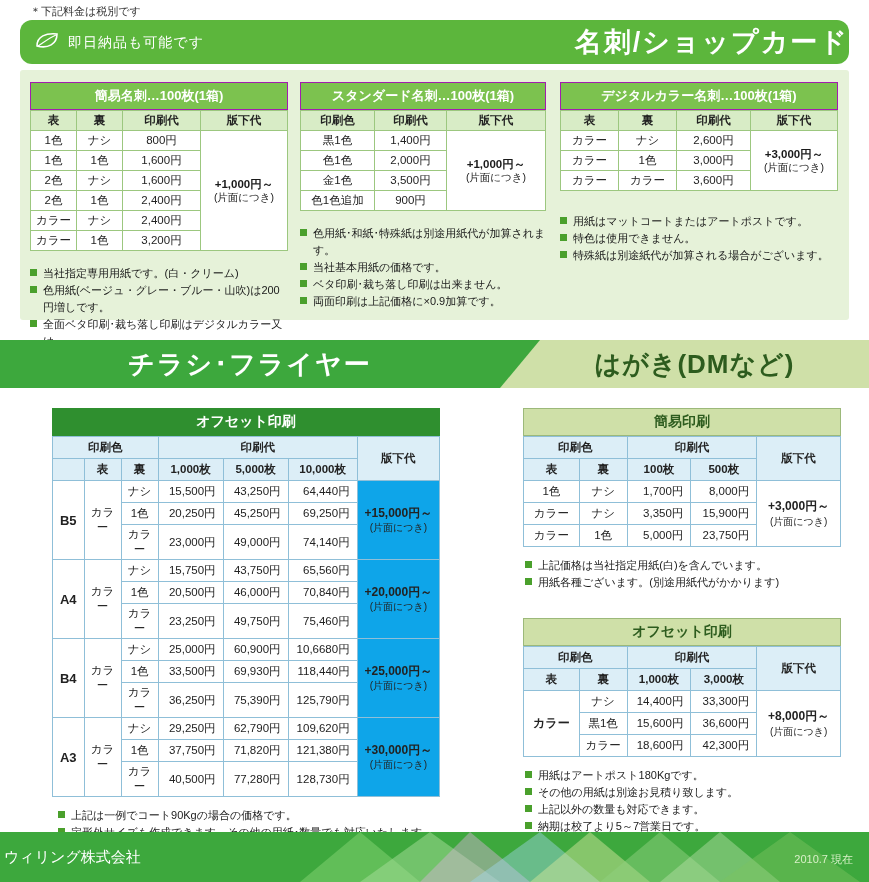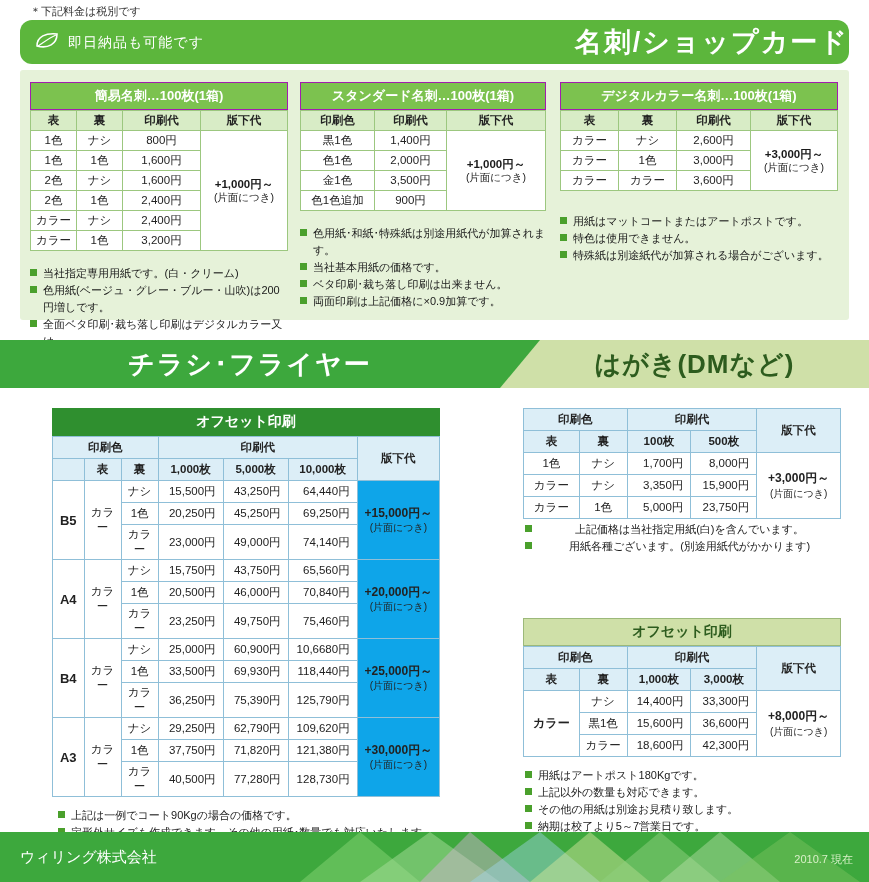--- a/index.html
+++ b/index.html
@@ -108,21 +108,21 @@
   table.hagaki td.num { text-align:right; padding-right:7px; }
   table.hagaki td.memo { font-weight:bold; font-size:12px; line-height:1.3; }
   table.hagaki td.memo .small { font-size:10px; font-weight:normal; display:block; }
   table.hagaki td.rowlabel { font-weight:bold; font-size:12px; }
 
   
   .footer {
     position:absolute; left:0; top:832px; width:869px; height:50px;
     background:#3da83d; overflow:hidden;
   }
-  .footer .company { position:absolute; left:20px; top:16px; color:#fff; font-size:15px; }
+  .footer .company { position:absolute; left:4px; top:16px; color:#fff; font-size:15px; }
   .footer .date { position:absolute; right:16px; top:20px; color:#d9f0c8; font-size:11px; }
 </style>
 </head>
 <body>
 
 <div class="note-top">＊下記料金は税別です</div>
 
 <div class="sec1">
   <svg class="leaf" viewBox="0 0 22 18">
     <path d="M1 14 C1 4 10 1 21 2 C21 12 12 17 1 14 Z" fill="none" stroke="#ffffff" stroke-width="1.6"></path>
@@ -396,20 +396,21 @@
     </table>
   <div class="bullets" style="margin-top:10px; margin-left:6px;">
     <div>上記は一例でコート90Kgの場合の価格です。</div>
     <div>定形外サイズも作成できます。その他の用紙･数量でも対応いたします。</div>
     <div>折り加工･ミシン加工･孔開けなど各種加工できます。</div>
     <div>納期は校了より5～7営業日です。</div>
   </div>
 </div>
 
 <div style="position:absolute; left:523px; top:408px; width:318px;">
+  <div class="band light">簡易印刷</div>
   <table class="hagaki">
     <tbody>
         <tr>
       <th colspan="2">印刷色</th>
       <th colspan="2">印刷代</th>
       <th rowspan="2" style="width:84px">版下代</th>
     </tr>
     <tr>
       <th style="width:56px">表</th>
       <th style="width:48px">裏</th>
@@ -433,21 +434,21 @@
       <td class="num">15,900円</td>
     </tr>
     <tr>
       <td>カラー</td>
       <td>1色</td>
       <td class="num">5,000円</td>
       <td class="num">23,750円</td>
     </tr>
   </tbody>
     </table>
-  <div class="bullets" style="margin-top:2px; margin-left:2px;text-align:center;">
+  <div class="bullets" style="margin-top:10px; margin-left:2px;">
     <div>上記価格は当社指定用紙(白)を含んでいます。</div>
     <div>用紙各種ございます。(別途用紙代がかかります)</div>
   </div>
 </div>
 
 <div style="position:absolute; left:523px; top:618px; width:318px;">
   <div class="band light">オフセット印刷</div>
   <table class="hagaki">
     <tbody>
         <tr>
@@ -478,22 +479,22 @@
     </tr>
     <tr>
       <td>カラー</td>
       <td class="num">18,600円</td>
       <td class="num">42,300円</td>
     </tr>
   </tbody>
     </table>
   <div class="bullets" style="margin-top:10px; margin-left:2px;">
     <div>用紙はアートポスト180Kgです。</div>
+    <div>その他の用紙は別途お見積り致します。</div>
     <div>上記以外の数量も対応できます。</div>
-    <div>その他の用紙は別途お見積り致します。</div>
     <div>納期は校了より5～7営業日です。</div>
   </div>
 </div>
 
 <div class="footer">
   <svg width="869" height="50" viewBox="0 0 869 50" style="position:absolute;left:0;top:0;">
     <polygon points="300,50 360,0 420,50" fill="#7fcf6f" opacity="0.55"></polygon>
     <polygon points="360,50 430,0 500,50" fill="#a7dd9a" opacity="0.5"></polygon>
     <polygon points="420,50 470,0 530,50" fill="#d9b3d9" opacity="0.45"></polygon>
     <polygon points="470,50 540,0 600,50" fill="#9fd4e8" opacity="0.45"></polygon>

